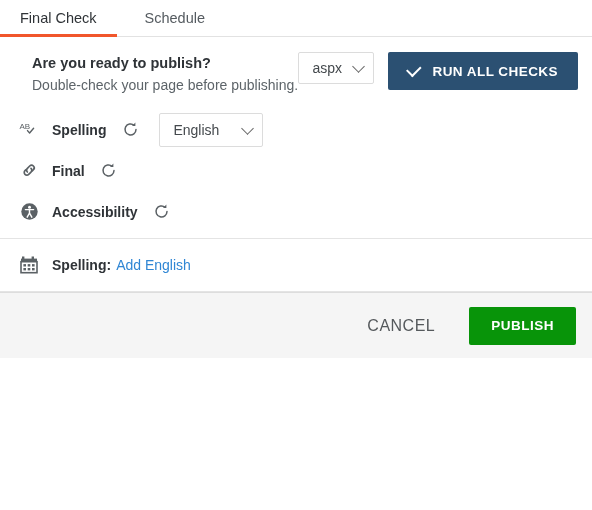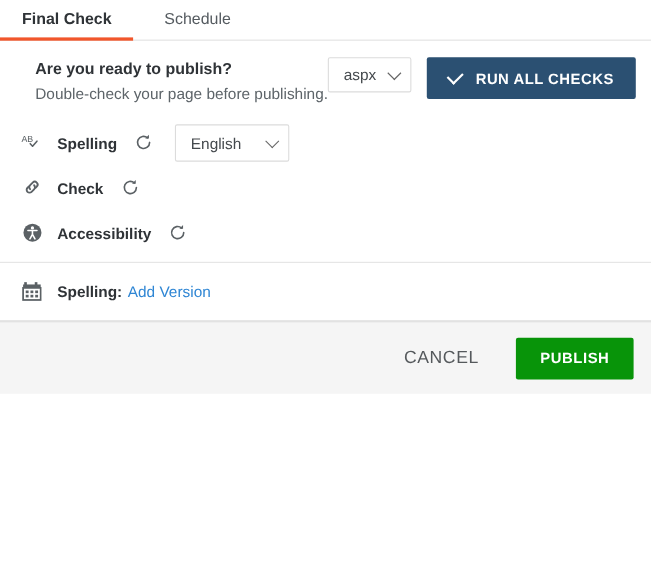--- a/index.html
+++ b/index.html
@@ -38,21 +38,21 @@
     font-size: 14.5px;
     color: #555b60;
     cursor: pointer;
     position: relative;
   }
   .tab .tab-label { display: block; padding: 0 2px; }
   .tab.first { margin-left: 18px; padding-right: 0; }
   .tab.second { margin-left: 44px; }
   .tab.active .tab-label {
     color: #2f3337;
-    font-weight: bold;
+    font-weight: normal;
   }
   .tab.active::after {
     content: "";
     position: absolute;
     left: -18px; right: -18px;
     bottom: -1px;
     height: 3px;
     background: #f1562b;
   }
 
@@ -317,21 +317,21 @@
       </div>
     </div>
 
     <div class="check-row">
       <span class="check-icon">
         <svg width="19" height="19" viewBox="0 0 19 19" fill="none">
           <path d="M7.4 11.0 a2.6 2.6 0 0 1 0-3.7 l2.3-2.3 a2.6 2.6 0 0 1 3.7 3.7 l-1.1 1.1" stroke="#5b6165" stroke-width="1.7" stroke-linecap="round"></path>
           <path d="M11.0 7.4 a2.6 2.6 0 0 1 0 3.7 l-2.3 2.3 a2.6 2.6 0 0 1-3.7-3.7 l1.1-1.1" stroke="#5b6165" stroke-width="1.7" stroke-linecap="round"></path>
         </svg>
       </span>
-      <span class="check-name">Check</span>
+      <span class="check-name">Final</span>
       <span class="refresh-btn">
         <svg width="17" height="17" viewBox="0 0 17 17" fill="none">
           <path d="M14 8.5 A5.5 5.5 0 1 1 12.1 4.3" stroke="#5b6165" stroke-width="1.5" fill="none" stroke-linecap="round"></path>
           <path d="M13.4 1.6 L13.4 5.0 L10.0 5.0 Z" fill="#5b6165"></path>
         </svg>
       </span>
     </div>
 
     <div class="check-row">
       <span class="check-icon">
@@ -362,21 +362,21 @@
         <rect x="1" y="5.7" width="16" height="11" fill="none" stroke="#5b6165" stroke-width="1.6"></rect>
         <rect x="3.4" y="8.1" width="2.6" height="2.4" fill="#5b6165"></rect>
         <rect x="7.7" y="8.1" width="2.6" height="2.4" fill="#5b6165"></rect>
         <rect x="12.0" y="8.1" width="2.6" height="2.4" fill="#5b6165"></rect>
         <rect x="3.4" y="12.0" width="2.6" height="2.4" fill="#5b6165"></rect>
         <rect x="7.7" y="12.0" width="2.6" height="2.4" fill="#5b6165"></rect>
         <rect x="12.0" y="12.0" width="2.6" height="2.4" fill="#5b6165"></rect>
       </svg>
     </span>
     <span class="schedule-label">Spelling:</span>
-    <span class="schedule-link">Add Version</span>
+    <span class="schedule-link">Add English</span>
   </div>
 
   <div class="divider"></div>
 
 
   <div class="footer">
     <button class="btn-cancel">CANCEL</button>
     <button class="btn-publish">PUBLISH</button>
   </div>
 

